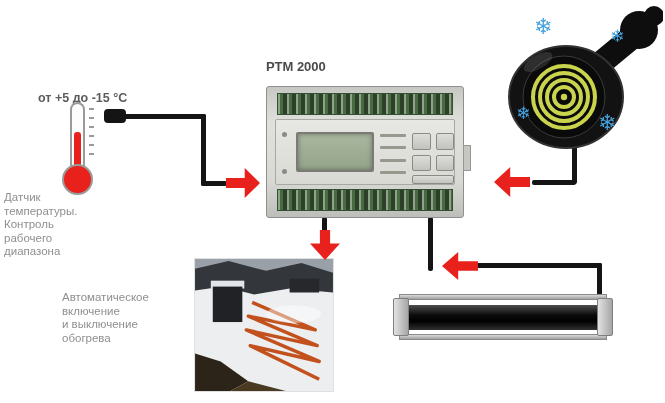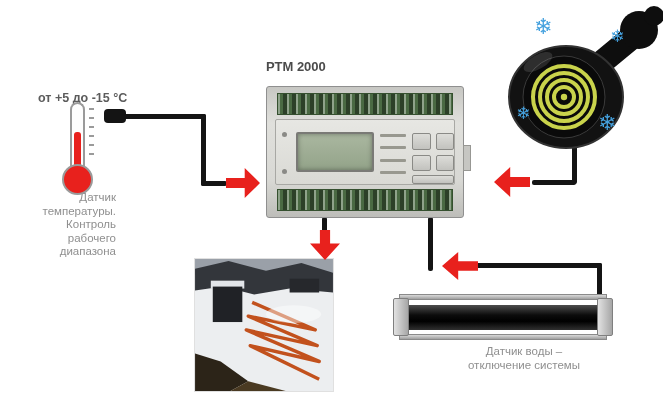--- a/index.html
+++ b/index.html
@@ -2,21 +2,21 @@
 <html style="--arrow-red: #e8211d; --cable-black: #141414; --label-grey: #8f8f8f; --snowflake-blue: #45a1de; --heater-ring: #c9d34b; --heating-cable-orange: #c2511d;"><head>
 <meta charset="utf-8">
 <style>
   * { margin:0; padding:0; box-sizing:border-box; }
   html,body { background:#fff; }
   body { font-family:"Liberation Sans","DejaVu Sans",sans-serif; }
   .canvas { position:relative; width:665px; height:403px; background:#ffffff; overflow:hidden; }
 
   
   .lbl { position:absolute; white-space:pre-line; font-size:11.5px; line-height:13.5px; }
-  .grey { color:var(--label-grey,#8f8f8f);text-align:right; }
+  .grey { color:var(--label-grey,#8f8f8f); }
   .temp-range { left:38px; top:60px; font-weight:bold; font-size:12.5px; color:#5c5c5c;margin-top:32px; }
   .temp-sensor { left:4px;  top:191px; width:112px; }
   .auto       { left:62px; top:291px; width:136px; }
   .precipl    { left:506px; top:203px; width:156px; }
   .waterl     { left:436px; top:345px; width:176px; text-align:center; }
   .title      { left:266px; top:60px; width:198px; text-align:left; font-weight:bold; font-size:13px; color:#4b4b4b; }
 
   
   .cable { position:absolute; background:var(--cable-black,#141414); border-radius:2px; z-index:2; }
   .plug  { position:absolute; left:104px; top:109px; width:22px; height:14px;
@@ -84,22 +84,24 @@
 
 <div class="canvas">
 
   <div class="lbl temp-range">от +5 до -15 °C</div>
   <div class="lbl title">РТМ 2000</div>
   <div class="lbl grey temp-sensor">Датчик
 температуры.
 Контроль
 рабочего
 диапазона</div>
-  <div class="lbl grey waterl">Датчик воды –
-отключение системы</div>
+  <div class="lbl grey auto">Автоматическое
+включение
+и выключение
+обогрева</div>
 
   <div class="thermo">
     <div class="thermo-ticks"></div>
     <div class="thermo-tube">
       <div class="thermo-mercury"></div>
     </div>
     <div class="thermo-bulb"></div>
   </div>
 
   <div class="plug"></div>

